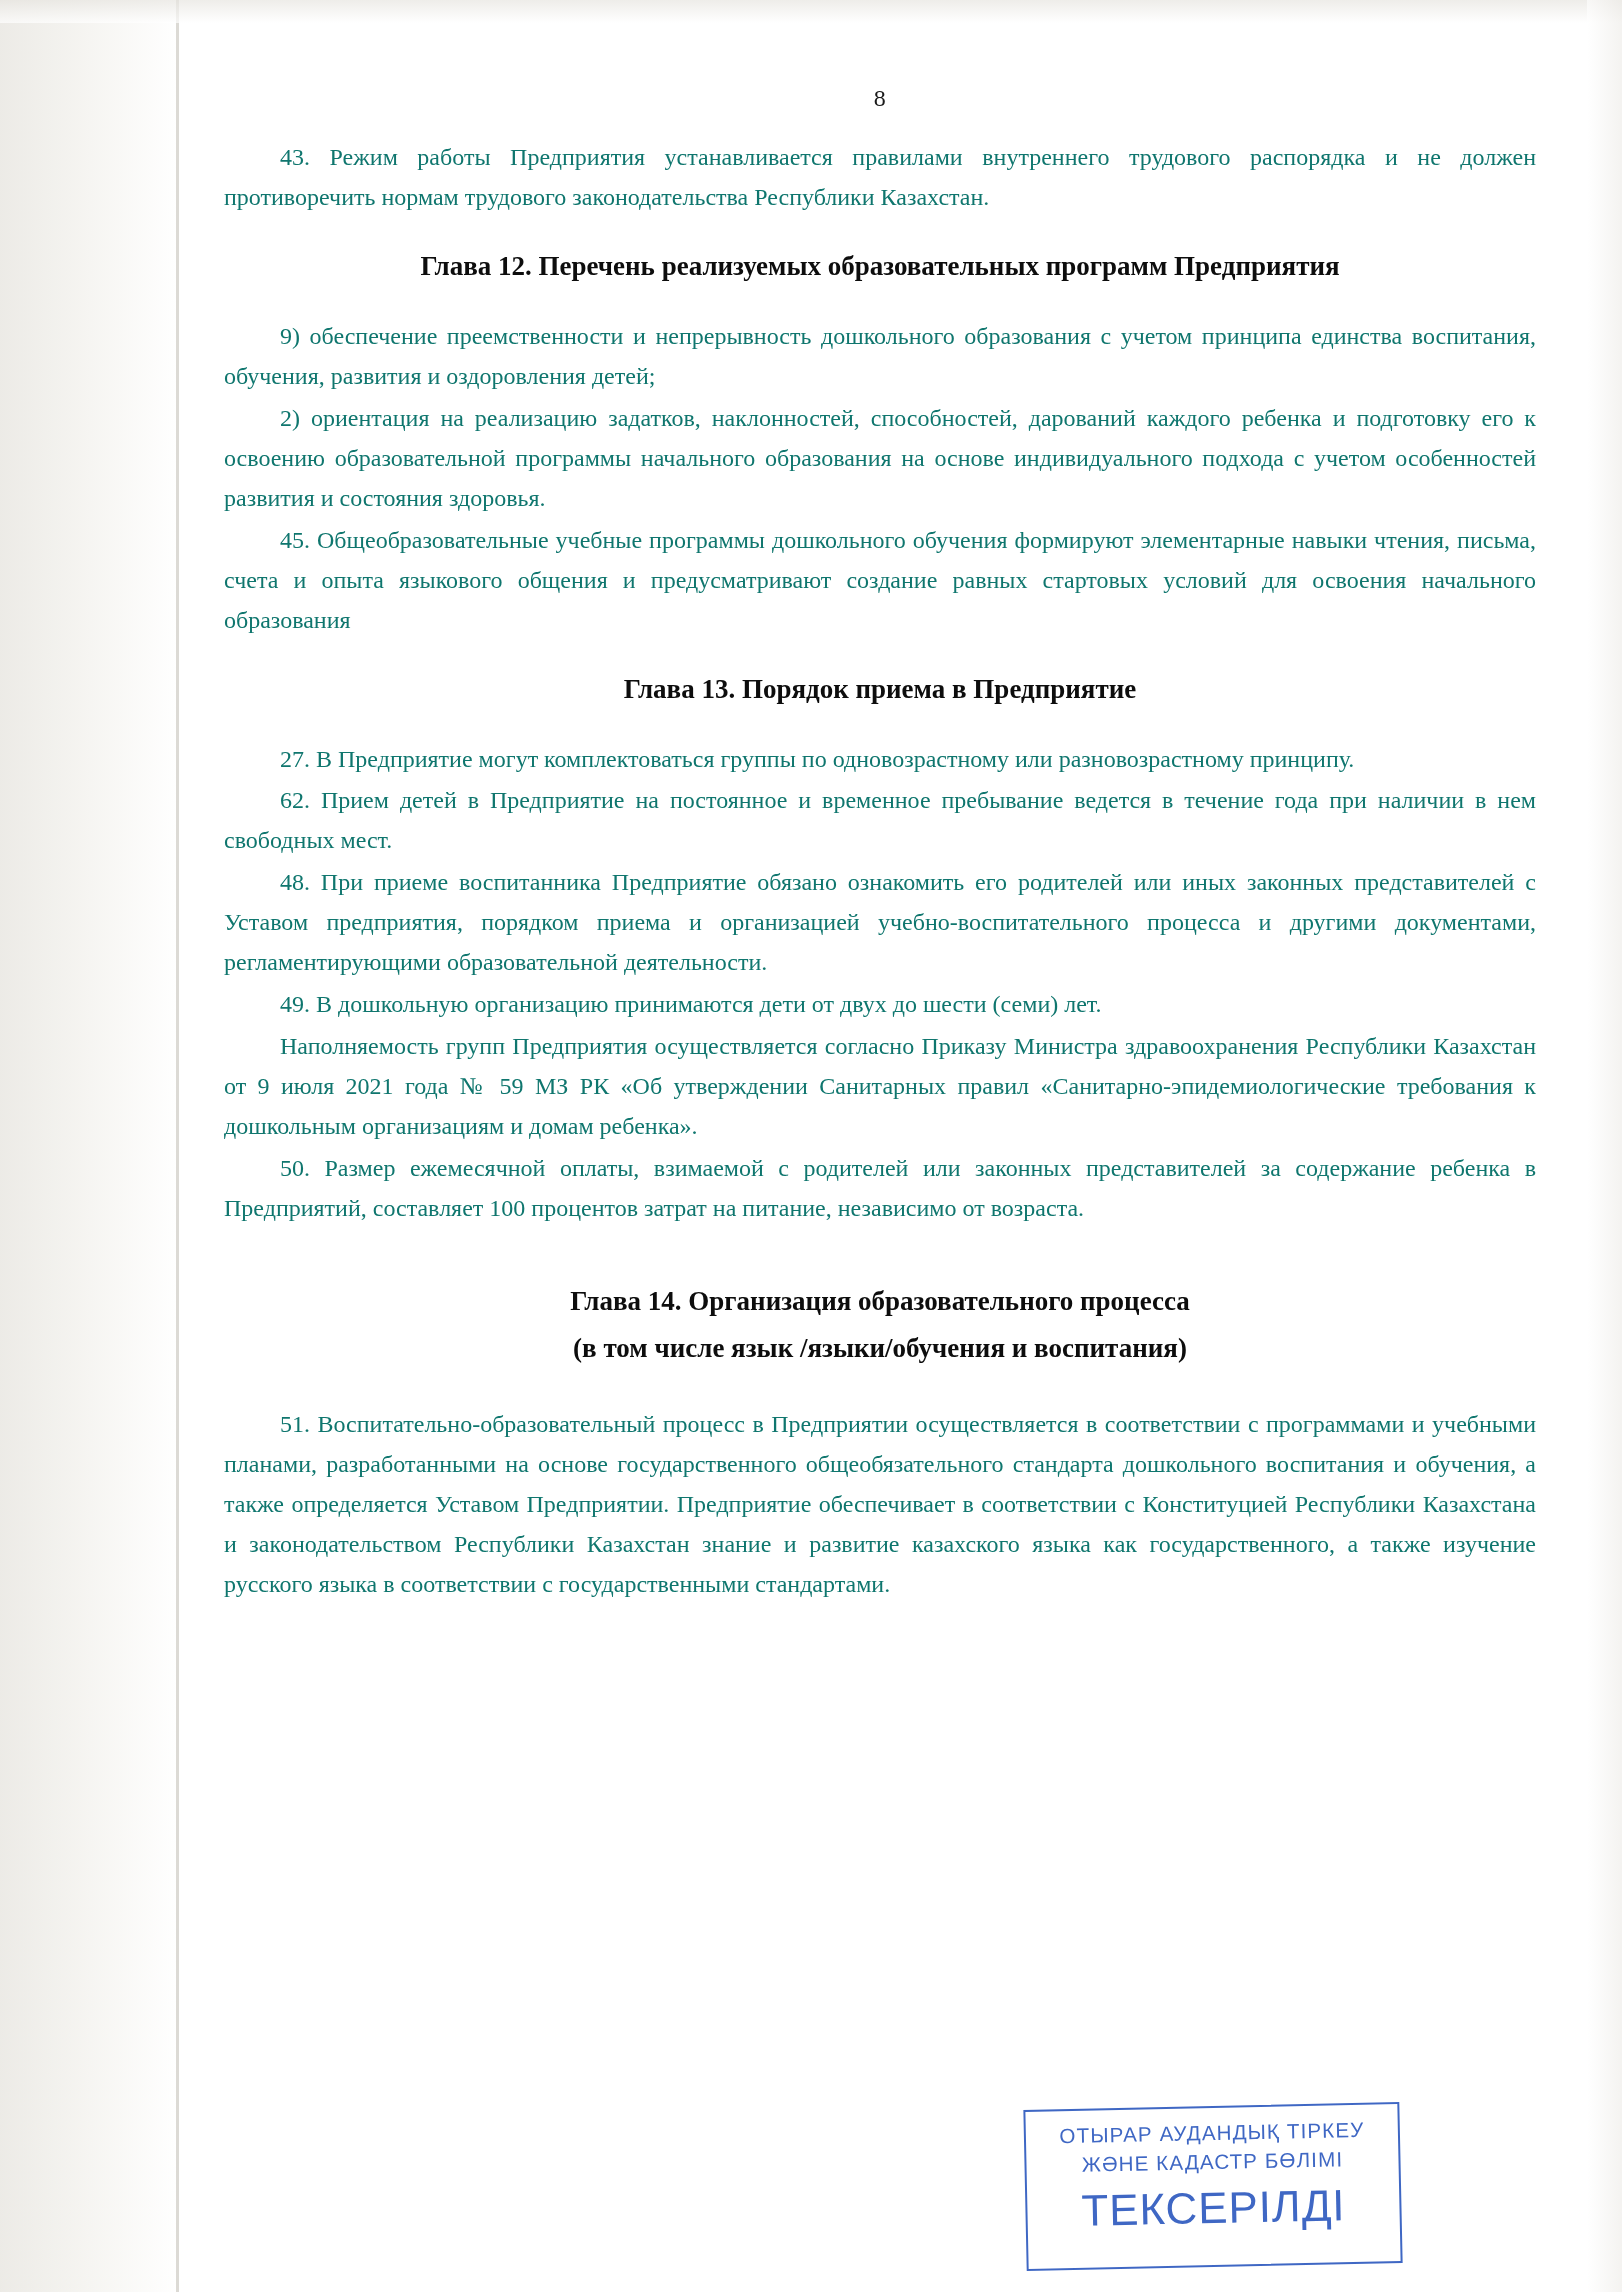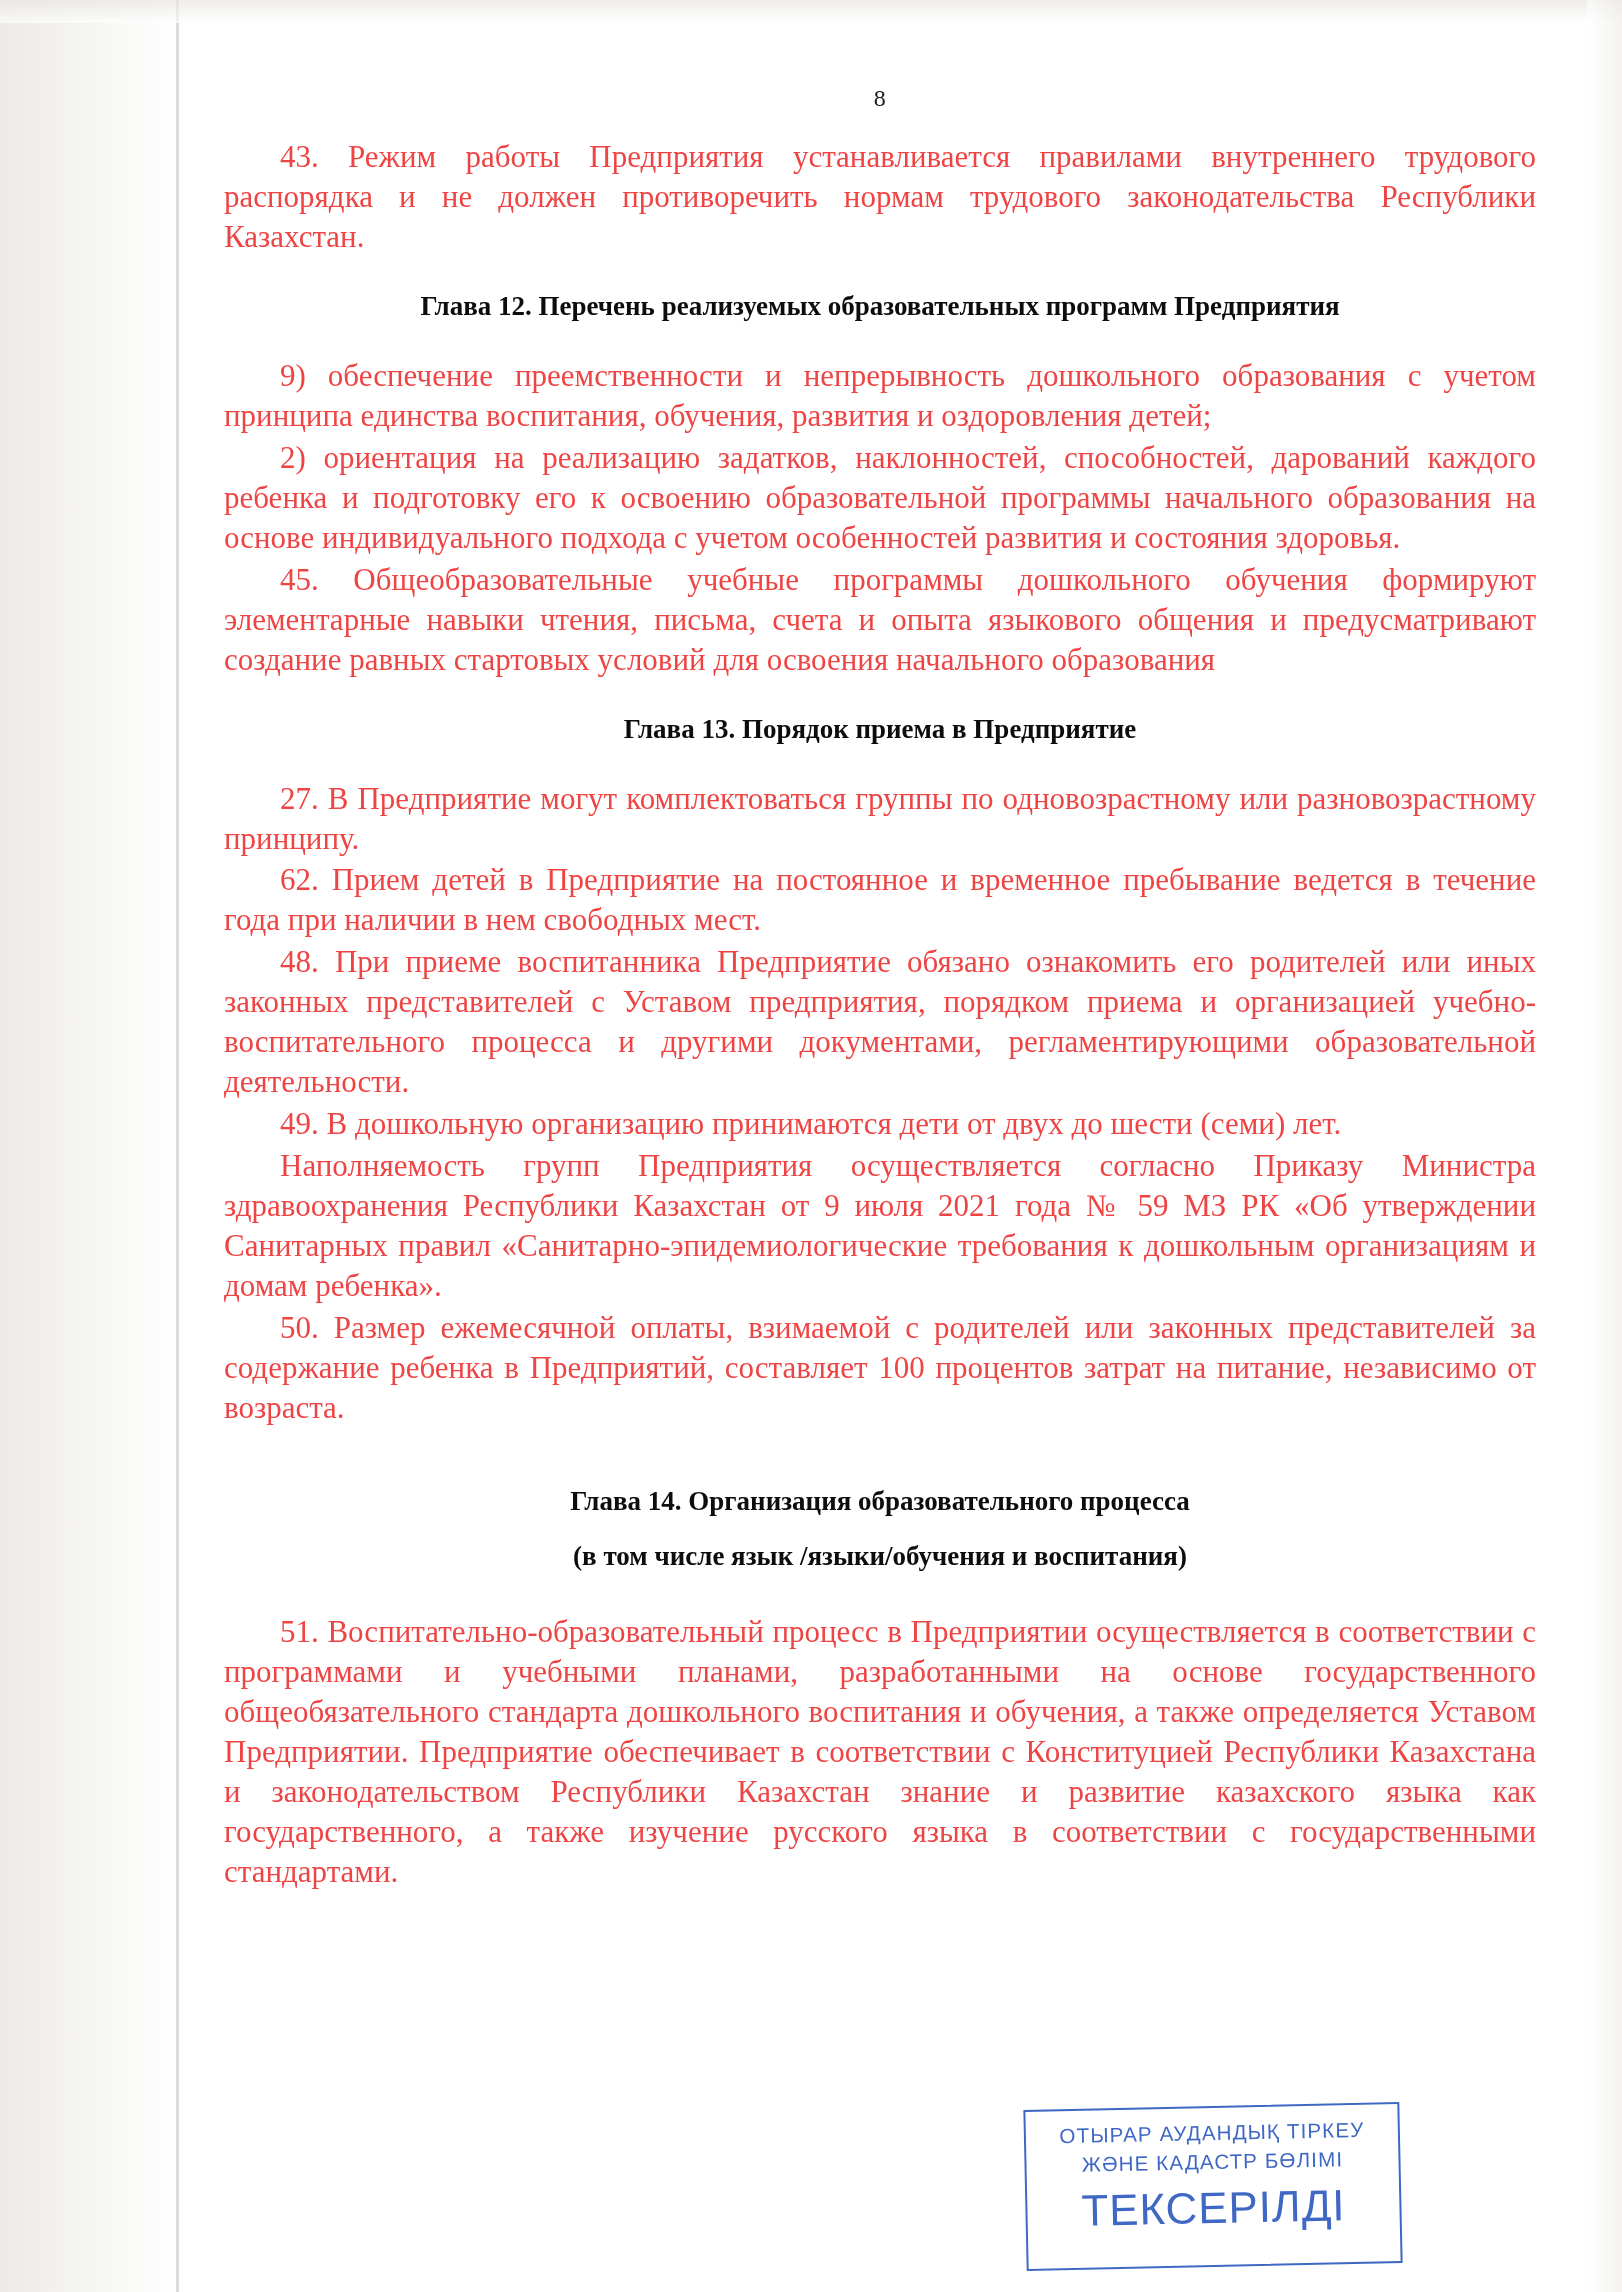--- a/index.html
+++ b/index.html
@@ -79,40 +79,40 @@
   .page-number {
     text-align: center;
     font-size: 24px;
     color: #1a1a1a;
     margin-bottom: 25px;
     letter-spacing: 0.4px;
   }
 
   p.para {
     margin: 0 0 1.8px 0;
-    font-size: 31px;
+    font-size: 24px;
     line-height: 40px;
     text-align: justify;
     text-justify: inter-word;
     text-indent: 56px;
-    color: #ef4444;
+    color: #0f766e;
   }
   h2.chapter {
     font-size: 27px;
     line-height: 39px;
     font-weight: bold;
     text-align: center;
     margin: 30px 0 30px 0;
     color: #0d0d0d;
   }
   h2.chapter.tight {
     margin-bottom: 1px;
   }
   h2.chapter.sub {
-    margin: 16px 0 36px 0;
+    margin: 8px 0 36px 0;
   }
   .gap-md { height: 23px; }
 
   
   .stamp {
     position: absolute;
     left: 1025px;
     top: 2106px;
     width: 376px;
     height: 161px;

